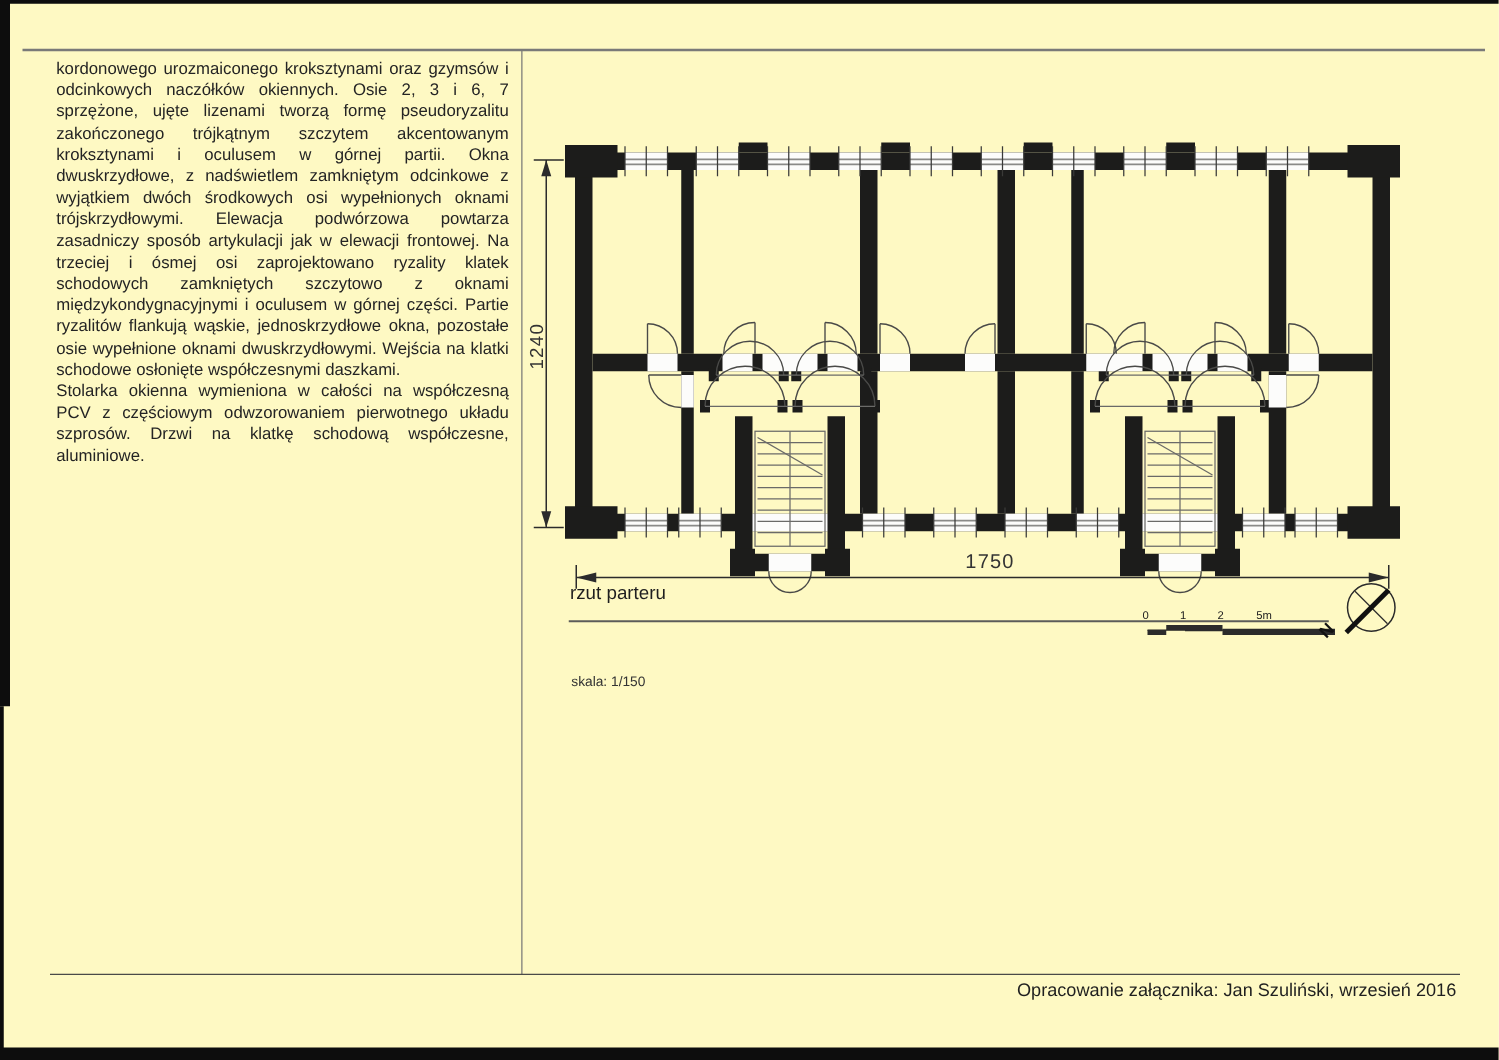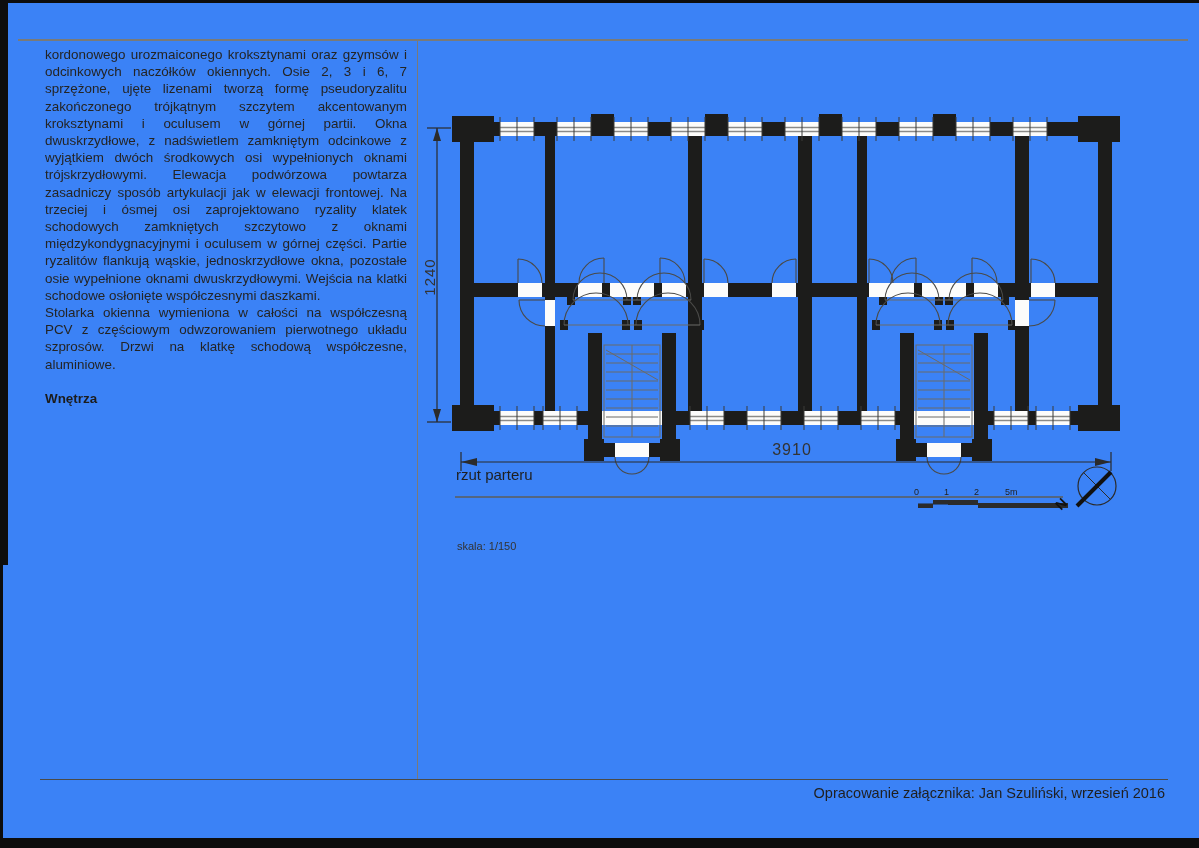--- a/index.html
+++ b/index.html
@@ -3,21 +3,21 @@
 <meta charset="utf-8">
 <style>
   html,body{margin:0;padding:0;}
   body{
     font-family:"Liberation Sans", sans-serif;
     background:#fbfbfa;
   }
   .page{
     position:relative;
     width:1199px;height:848px;
-    background:#3b82f6;
+    background:#fef9c3;
     overflow:hidden;
     color:#222;
     text-decoration:underline;
   }
   .abs{position:absolute;}
   .edge{background:#0d0d0d;}
   .rule{background:#7a7a78;}
   .text-col{
     position:absolute;left:45px;top:46px;width:362px;
     font-size:13.4px;line-height:17.2px;color:#242424;
@@ -55,21 +55,20 @@
   <div class="abs edge" style="left:0;top:565px;width:3px;height:283px"></div>
   <div class="abs edge" style="left:0;top:838px;width:1199px;height:10px"></div>
 
   <div class="abs rule" style="left:18px;top:39px;width:1170px;height:2px"></div>
   <div class="abs rule" style="left:417px;top:40px;width:1px;height:740px"></div>
   <div class="abs" style="left:40px;top:779px;width:1128px;height:1px;background:#4a4a48"></div>
 
   <div class="text-col">
     <p>kordonowego urozmaiconego kroksztynami oraz gzymsów i odcinkowych naczółków okiennych. Osie 2, 3 i 6, 7 sprzężone, ujęte lizenami tworzą formę pseudoryzalitu zakończonego trójkątnym szczytem akcentowanym kroksztynami i oculusem w górnej partii. Okna dwuskrzydłowe, z nadświetlem zamkniętym odcinkowe z wyjątkiem dwóch środkowych osi wypełnionych oknami trójskrzydłowymi. Elewacja podwórzowa powtarza zasadniczy sposób artykulacji jak w elewacji frontowej. Na trzeciej i ósmej osi zaprojektowano ryzality klatek schodowych zamkniętych szczytowo z oknami międzykondygnacyjnymi i oculusem w górnej części. Partie ryzalitów flankują wąskie, jednoskrzydłowe okna, pozostałe osie wypełnione oknami dwuskrzydłowymi. Wejścia na klatki schodowe osłonięte współczesnymi daszkami.</p>
     <p>Stolarka okienna wymieniona w całości na współczesną PCV z częściowym odwzorowaniem pierwotnego układu szprosów. Drzwi na klatkę schodową współczesne, aluminiowe.</p>
-    <h3>Wnętrza</h3>
   </div>
 
   <svg id="plan" viewBox="420 100 779 440" style="position:absolute;left:420px;top:100px;width:779px;height:440px;z-index:1" xmlns="http://www.w3.org/2000/svg">
 
     <g id="walls">
 
       <rect class="w" x="460" y="122" width="652" height="14"></rect>
       <rect class="w" x="460" y="411" width="652" height="14"></rect>
       <rect class="w" x="460" y="122" width="14" height="303"></rect>
       <rect class="w" x="1098" y="122" width="14" height="303"></rect>
@@ -363,21 +362,21 @@
       <g>
         <circle cx="1097" cy="486" r="19" stroke="#2b2b2b" stroke-width="1.2" fill="none"></circle>
         <path d="M1084 473 L1110 499" stroke="#2b2b2b" stroke-width="1" fill="none"></path>
         <path d="M1110 473 L1084 499" stroke="#2b2b2b" stroke-width="1" fill="none"></path>
         <path d="M1111 472 L1077 506" stroke="#111" stroke-width="4" fill="none"></path>
       </g>
     </g>
   </svg>
 
   <div class="lbl dimv" style="left:408px;top:268px;width:44px;height:18px;text-align:center">1240</div>
-  <div class="lbl dimh" style="left:757px;top:441px;width:70px">3910</div>
+  <div class="lbl dimh" style="left:757px;top:441px;width:70px">1750</div>
   <div class="lbl plan-title" style="left:456px;top:466px">rzut parteru</div>
   <div class="lbl scale-lbl" style="left:457px;top:500px">skala: 1/150</div>
   <div class="lbl tick" style="left:914px;top:487px">0</div>
   <div class="lbl tick" style="left:944px;top:487px">1</div>
   <div class="lbl tick" style="left:974px;top:487px">2</div>
   <div class="lbl tick" style="left:1005px;top:487px">5m</div>
   <div class="lbl north" style="left:1056px;top:496px">N</div>
 
   <div class="footer-credit">Opracowanie załącznika: Jan Szuliński, wrzesień 2016</div>
 

